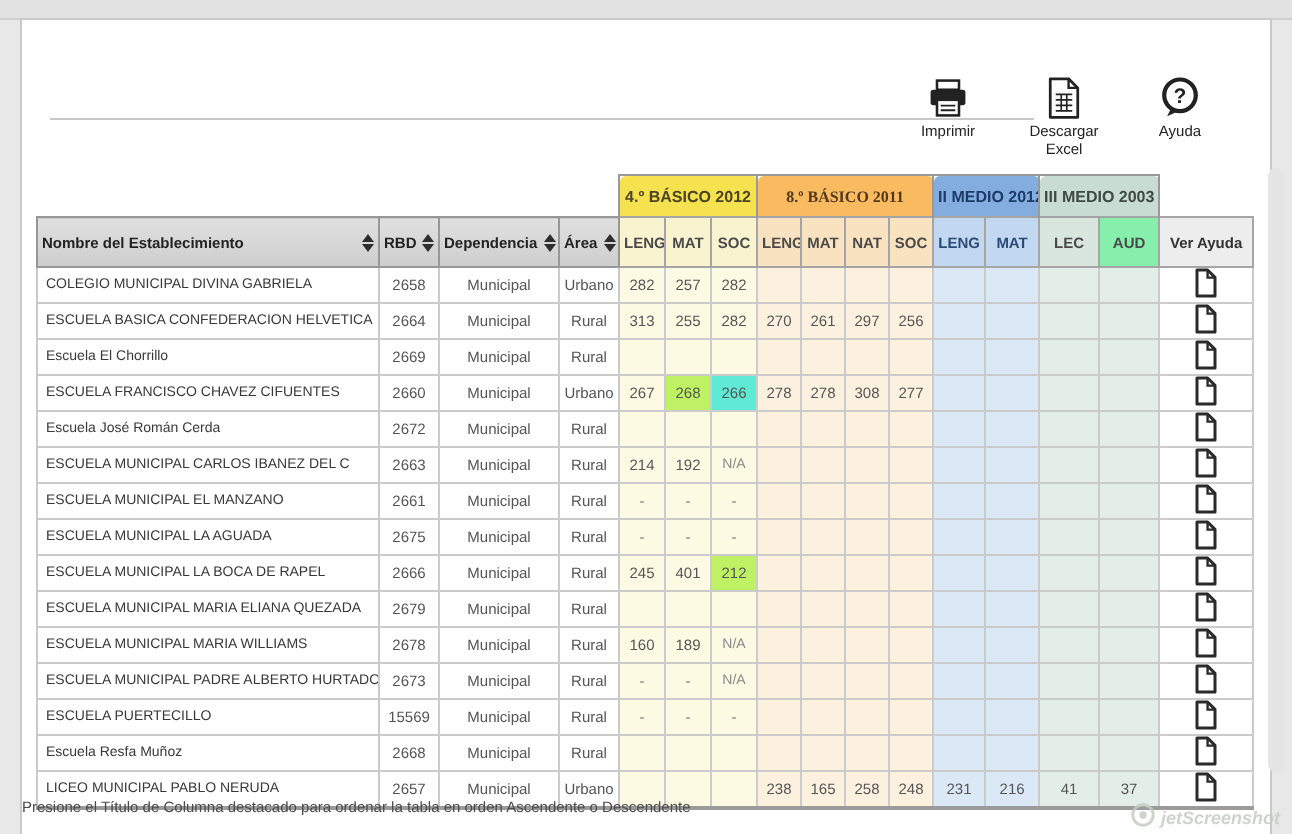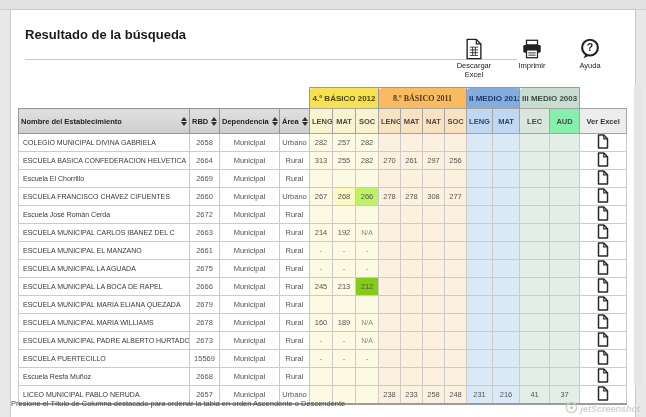--- a/index.html
+++ b/index.html
@@ -41,44 +41,43 @@
   .note{position:absolute;bottom:9px;left:0;width:100%;text-align:left;font-size:7.5px;color:#4a4a4a}
   .scrollstrip{position:absolute;left:634px;top:84px;width:8px;height:302px;background:#e5e5e5;border-radius:4px}
   .watermark{position:absolute;right:6px;bottom:1px;font-size:9px;font-weight:bold;font-style:italic;color:#c6cdc3;opacity:.85;display:flex;align-items:center;gap:2px}
 </style>
 </head>
 <body>
 
 <div class="topbar"></div>
 
 <div class="card">
-  <div class="page-title">Resultado de la búsqueda</div>
   <div class="rule"></div>
 
   <div class="toolbar">
-    <div class="tool">
-      <span>
-        <svg width="22" height="22" viewBox="0 0 24 24">
-          <path d="M4.5 1.5h10l5 5v16h-15z" fill="#fff" stroke="#222" stroke-width="1.5" stroke-linejoin="round"></path>
-          <path d="M14.5 1.5v5h5" fill="none" stroke="#222" stroke-width="1.3"></path>
-          <path d="M7.5 10h9M7.5 13h9M7.5 16h9M7.5 19h9M10.5 10v9M13.5 10v9" stroke="#222" stroke-width="0.9" fill="none"></path>
-        </svg>
-      </span>
-      <span>Descargar Excel</span>
-    </div>
     <div class="tool">
       <span>
         <svg width="22" height="22" viewBox="0 0 24 24">
           <rect x="6" y="2.5" width="12" height="5" fill="#fff" stroke="#222" stroke-width="1.4"></rect>
           <rect x="2.5" y="7.5" width="19" height="8.5" rx="1.5" fill="#222"></rect>
           <rect x="6" y="13" width="12" height="8.5" fill="#fff" stroke="#222" stroke-width="1.4"></rect>
           <path d="M8 16.2h8M8 18.7h8" stroke="#222" stroke-width="1" fill="none"></path>
         </svg>
       </span>
       <span>Imprimir</span>
+    </div>
+    <div class="tool">
+      <span>
+        <svg width="22" height="22" viewBox="0 0 24 24">
+          <path d="M4.5 1.5h10l5 5v16h-15z" fill="#fff" stroke="#222" stroke-width="1.5" stroke-linejoin="round"></path>
+          <path d="M14.5 1.5v5h5" fill="none" stroke="#222" stroke-width="1.3"></path>
+          <path d="M7.5 10h9M7.5 13h9M7.5 16h9M7.5 19h9M10.5 10v9M13.5 10v9" stroke="#222" stroke-width="0.9" fill="none"></path>
+        </svg>
+      </span>
+      <span>Descargar Excel</span>
     </div>
     <div class="tool">
       <span>
         <svg width="22" height="22" viewBox="0 0 24 24">
           <circle cx="12" cy="10.5" r="8.6" fill="#fff" stroke="#222" stroke-width="2.3"></circle>
           <path d="M7.2 17.5 5 22l4.8-2.2z" fill="#222"></path>
           <text x="12" y="14.6" font-size="11.5" font-weight="bold" text-anchor="middle" fill="#222" font-family="Liberation Sans, sans-serif">?</text>
         </svg>
       </span>
       <span>Ayuda</span>
@@ -155,21 +154,21 @@
             <th class="sub" style="background: rgb(250, 243, 208); color: rgb(74, 74, 74);">MAT</th>
             <th class="sub" style="background: rgb(250, 243, 208); color: rgb(74, 74, 74);">SOC</th>
             <th class="sub" style="background: rgb(249, 226, 192); color: rgb(74, 74, 74);">LENG</th>
             <th class="sub" style="background: rgb(249, 226, 192); color: rgb(74, 74, 74);">MAT</th>
             <th class="sub" style="background: rgb(249, 226, 192); color: rgb(74, 74, 74);">NAT</th>
             <th class="sub" style="background: rgb(249, 226, 192); color: rgb(74, 74, 74);">SOC</th>
             <th class="sub" style="background: rgb(194, 216, 240); color: rgb(44, 74, 119);">LENG</th>
             <th class="sub" style="background: rgb(194, 216, 240); color: rgb(44, 74, 119);">MAT</th>
             <th class="sub" style="background: rgb(216, 230, 221); color: rgb(74, 74, 74);">LEC</th>
             <th class="sub" style="background: #86efac; color: rgb(74, 74, 74);">AUD</th>
-            <th class="vficha">Ver Excel</th>
+            <th class="vficha">Ver Ayuda</th>
           </tr>
         </thead>
         <tbody>
           <tr>
             <td class="name-cell">COLEGIO MUNICIPAL DIVINA GABRIELA</td>
             <td>2658</td>
             <td>Municipal</td>
             <td>Urbano</td>
             <td style="background: rgb(253, 250, 228);">282</td>
             <td style="background: rgb(253, 250, 228);">257</td>
@@ -228,22 +227,22 @@
                   <path d="M1.5 1h5.3l3.7 3.7V14h-9z" fill="#fff" stroke="#2a2a2a" stroke-width="1.5" stroke-linejoin="round"></path>
                   <path d="M6.8 1v3.8h3.7" fill="none" stroke="#2a2a2a" stroke-width="1.2"></path>
                 </svg></span></td>
           </tr>
           <tr>
             <td class="name-cell">ESCUELA FRANCISCO CHAVEZ CIFUENTES</td>
             <td>2660</td>
             <td>Municipal</td>
             <td>Urbano</td>
             <td style="background: rgb(253, 250, 228);">267</td>
-            <td style="background: #fef9c3;">268</td>
-            <td style="background: #bef264; text-align: center;">266</td>
+            <td style="background: #bef264;">268</td>
+            <td style="background: #5eead4; text-align: center;">266</td>
             <td style="background: rgb(252, 241, 223);">278</td>
             <td style="background: rgb(252, 241, 223);">278</td>
             <td style="background: rgb(252, 241, 223);">308</td>
             <td style="background: rgb(252, 241, 223);">277</td>
             <td style="background: rgb(219, 232, 246);"></td>
             <td style="background: rgb(219, 232, 246);"></td>
             <td style="background: rgb(228, 238, 232);"></td>
             <td style="background: rgb(228, 238, 232);"></td>
             <td class="ficha-cell"><span><svg width="12" height="15" viewBox="0 0 12 15">
                   <path d="M1.5 1h5.3l3.7 3.7V14h-9z" fill="#fff" stroke="#2a2a2a" stroke-width="1.5" stroke-linejoin="round"></path>
@@ -333,22 +332,22 @@
                   <path d="M1.5 1h5.3l3.7 3.7V14h-9z" fill="#fff" stroke="#2a2a2a" stroke-width="1.5" stroke-linejoin="round"></path>
                   <path d="M6.8 1v3.8h3.7" fill="none" stroke="#2a2a2a" stroke-width="1.2"></path>
                 </svg></span></td>
           </tr>
           <tr>
             <td class="name-cell">ESCUELA MUNICIPAL LA BOCA DE RAPEL</td>
             <td>2666</td>
             <td>Municipal</td>
             <td>Rural</td>
             <td style="background: rgb(253, 250, 228);">245</td>
-            <td style="background: rgb(253, 250, 228);">213</td>
-            <td style="background: #84cc16;">212</td>
+            <td style="background: rgb(253, 250, 228);">401</td>
+            <td style="background: #bef264;">212</td>
             <td style="background: rgb(252, 241, 223);"></td>
             <td style="background: rgb(252, 241, 223);"></td>
             <td style="background: rgb(252, 241, 223);"></td>
             <td style="background: rgb(252, 241, 223);"></td>
             <td style="background: rgb(219, 232, 246);"></td>
             <td style="background: rgb(219, 232, 246);"></td>
             <td style="background: rgb(228, 238, 232);"></td>
             <td style="background: rgb(228, 238, 232);"></td>
             <td class="ficha-cell"><span><svg width="12" height="15" viewBox="0 0 12 15">
                   <path d="M1.5 1h5.3l3.7 3.7V14h-9z" fill="#fff" stroke="#2a2a2a" stroke-width="1.5" stroke-linejoin="round"></path>
@@ -462,21 +461,21 @@
           </tr>
           <tr>
             <td class="name-cell">LICEO MUNICIPAL PABLO NERUDA</td>
             <td>2657</td>
             <td>Municipal</td>
             <td>Urbano</td>
             <td style="background: rgb(253, 250, 228);"></td>
             <td style="background: rgb(253, 250, 228);"></td>
             <td style="background: rgb(253, 250, 228);"></td>
             <td style="background: rgb(252, 241, 223); text-align: center;">238</td>
-            <td style="background: rgb(252, 241, 223);">233</td>
+            <td style="background: rgb(252, 241, 223);">165</td>
             <td style="background: rgb(252, 241, 223);">258</td>
             <td style="background: rgb(252, 241, 223);">248</td>
             <td style="background: rgb(219, 232, 246);">231</td>
             <td style="background: rgb(219, 232, 246);">216</td>
             <td style="background: rgb(228, 238, 232);">41</td>
             <td style="background: rgb(228, 238, 232);">37</td>
             <td class="ficha-cell"><span><svg width="12" height="15" viewBox="0 0 12 15">
                   <path d="M1.5 1h5.3l3.7 3.7V14h-9z" fill="#fff" stroke="#2a2a2a" stroke-width="1.5" stroke-linejoin="round"></path>
                   <path d="M6.8 1v3.8h3.7" fill="none" stroke="#2a2a2a" stroke-width="1.2"></path>
                 </svg></span></td>

